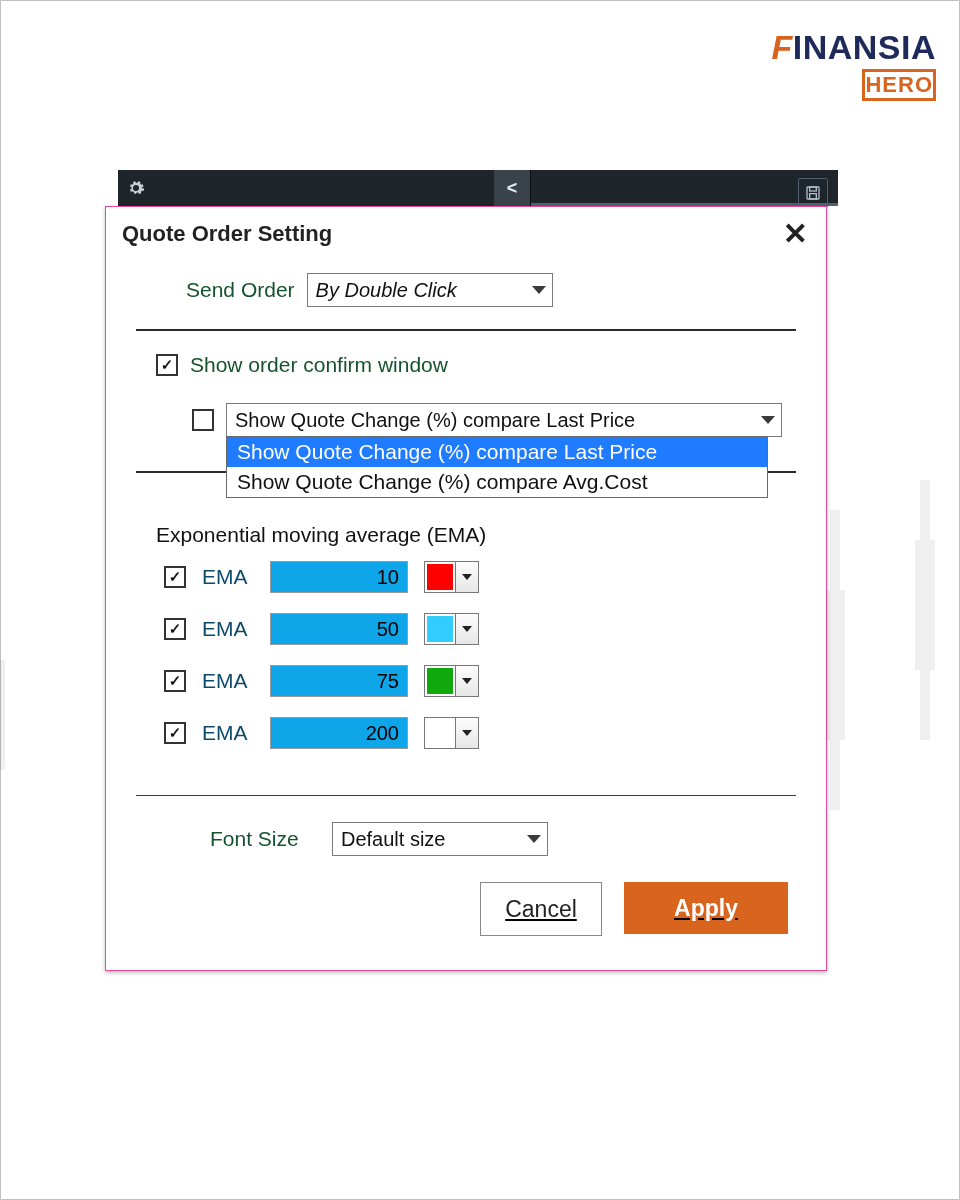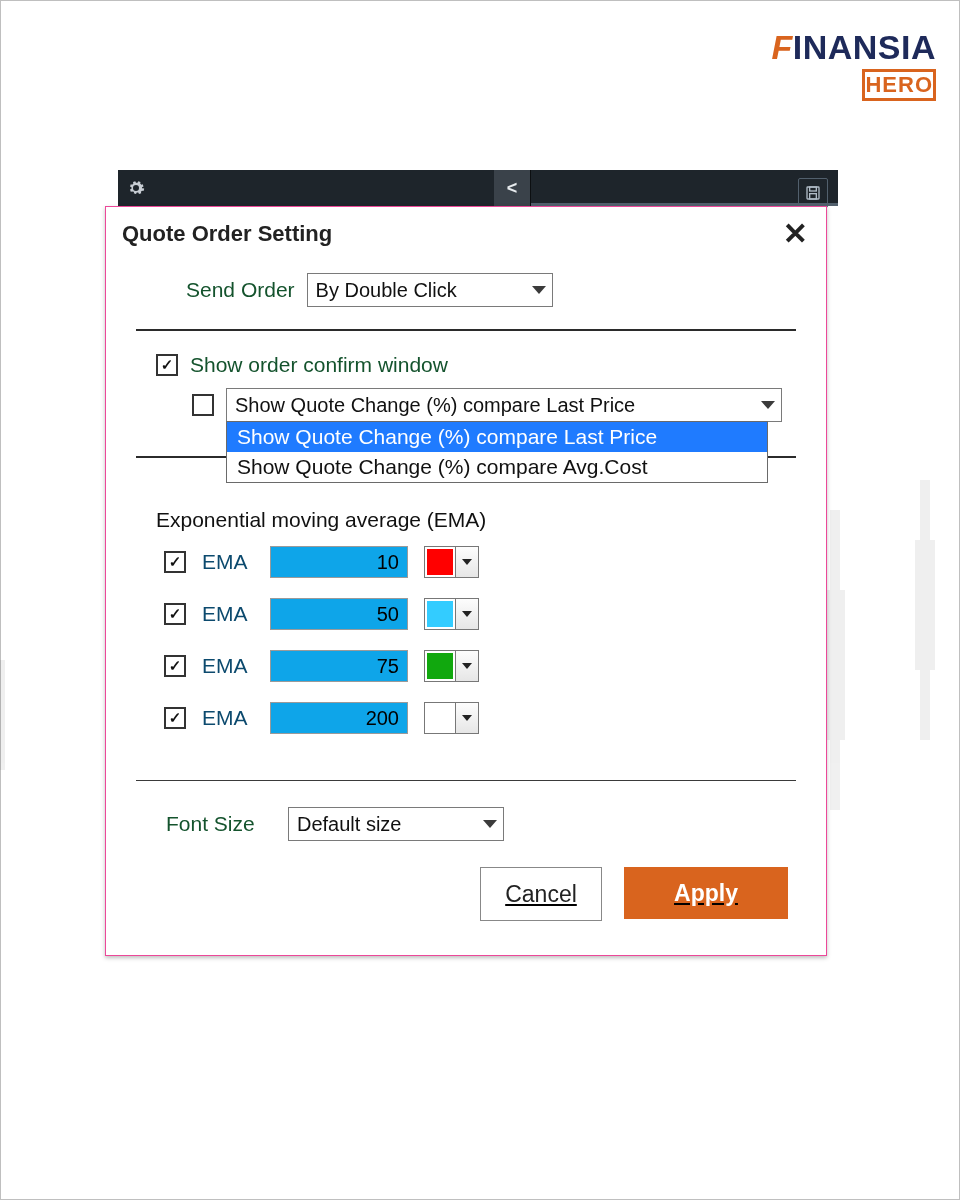--- a/index.html
+++ b/index.html
@@ -173,21 +173,21 @@
     display: inline-flex; align-items: center; justify-content: center;
     background: #fff;
     font-size: 15px; font-weight: 900; color: #111;
     cursor: pointer;
   }
   .cb.unchecked { color: transparent; }
 
   
   .open-dd {
     position: relative;
-    margin-top: 1px;
+    margin-top: 16px;
     padding-left: 16px;
   }
   .open-dd .dd-panel {
     position: absolute;
     left: 0; top: 33px;
     width: 540px;
     border: 1px solid #6a6a6a;
     background: #fff;
     z-index: 5;
   }
@@ -319,21 +319,21 @@
 <div class="dialog">
 
   <div class="dialog-title-row">
     <div class="dialog-title">Quote Order Setting</div>
     <div class="close-x">✕</div>
   </div>
 
   <div class="section">
     <div class="row" style="margin-left:40px;">
       <span class="label">Send Order</span>
-      <div class="select-box" style="width:230px;">
+      <div class="select-box" style="width:230px;font-style:italic;">
         <span class="sel-text">By Double Click</span>
         <span class="caret"></span>
       </div>
     </div>
   </div>
 
   <div class="divider"></div>
 
   <div class="section">
     <div class="row" style="margin-left:10px;">
@@ -409,21 +409,21 @@
             <span class="tri"></span>
           </span>
       </span>
     </div>
   </div>
 
   <div class="divider-thin"></div>
 
   <div class="section">
     <div class="row" style="margin-left:20px;">
-      <span class="label" style="min-width:110px;">Font Size</span>
+      <span class="label" style="min-width:110px;margin-left:44px;">Font Size</span>
       <div class="select-box" style="width:200px;">
         <span class="sel-text">Default size</span>
         <span class="caret"></span>
       </div>
     </div>
   </div>
 
   <div class="footer">
     <div class="btn btn-cancel">Cancel</div>
     <div class="btn btn-apply">Apply</div>

